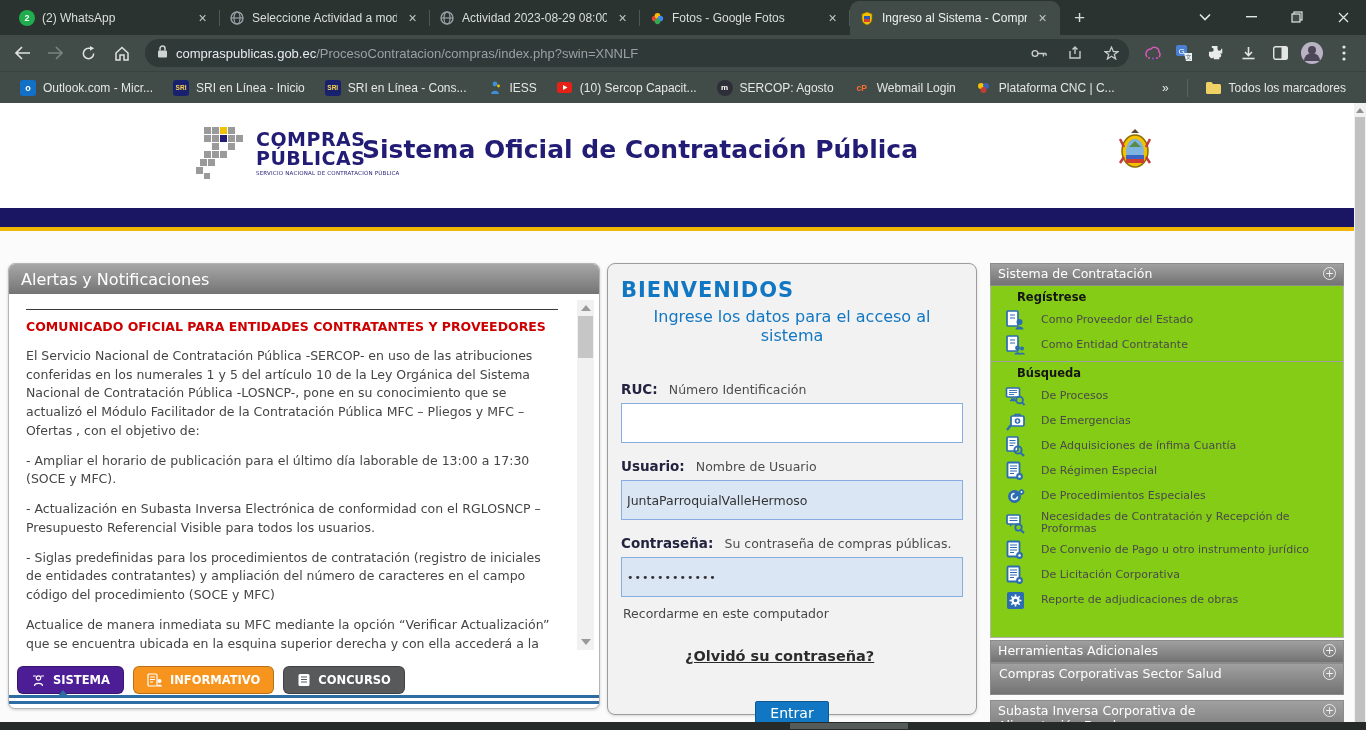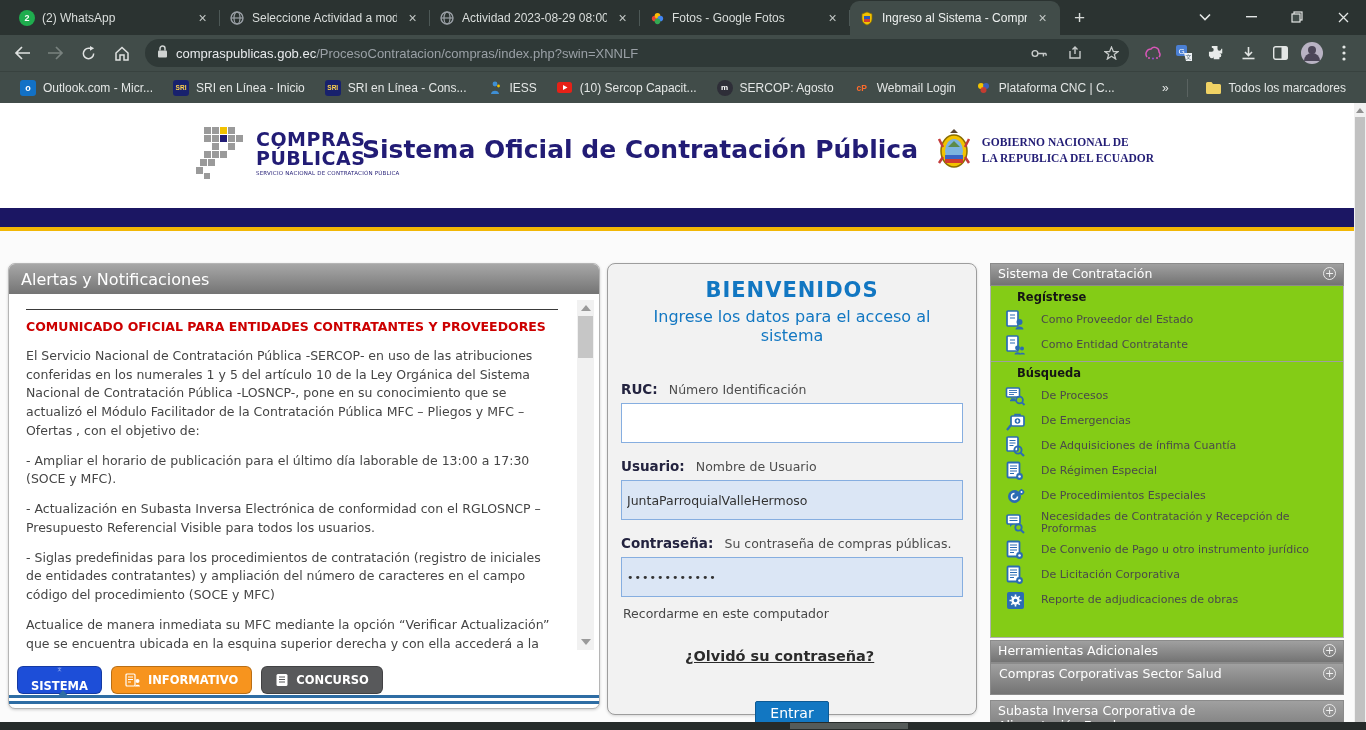--- a/index.html
+++ b/index.html
@@ -64,30 +64,30 @@
   .alerts-headline { color:#cc0000; font-weight:bold; margin-bottom:10px; }
   .alerts-body p { margin-bottom:11px; }
   .inner-scroll { position:absolute; right:5px; top:36px; bottom:58px; width:17px; background:#f1f1f1; }
   .inner-thumb { position:absolute; top:16px; left:1px; width:15px; height:42px; background:#c6c6c6; }
   .arrow-up, .arrow-dn { position:absolute; left:4px; width:0; height:0; border-left:5px solid transparent; border-right:5px solid transparent; }
   .arrow-up { top:5px; border-bottom:6px solid #9a9a9a; }
   .arrow-dn { bottom:5px; border-top:6px solid #9a9a9a; }
   .alerts-tabs { position:absolute; left:8px; bottom:14px; display:flex; gap:9px; }
   .atab { height:28px; border-radius:6px; color:#fff; font-size:11.5px; font-weight:bold;
           display:flex; align-items:center; gap:7px; padding:0 13px; border:1px solid rgba(0,0,0,.25); }
-  .atab.blue { background:#1d4ed8;flex-direction:column; } .atab.orange { background:#f7941e; } .atab.gray { background:#58595b; }
+  .atab.blue { background:#4c1d95; } .atab.orange { background:#f7941e; } .atab.gray { background:#58595b; }
   .blue-lines { position:absolute; left:0; right:0; bottom:4px; height:9px;
                 border-top:3px solid #2e6da4; border-bottom:3px solid #2e6da4; background:#fff; }
   .sys-pointer { position:absolute; left:48px; bottom:11px; width:0; height:0;
                  border-left:6px solid transparent; border-right:6px solid transparent; border-bottom:7px solid #2e6da4; }
 
   
   .login { position:absolute; left:607px; top:160px; width:370px; height:452px; background:#f2f2f2;
            border:1px solid #9d9d9d; border-radius:8px; padding:14px 13px; box-shadow:0 1px 3px rgba(0,0,0,.15); }
-  .login-title { text-align:center; color:#1277c2; font-weight:bold; font-size:21px; letter-spacing:1px; }
+  .login-title { text-align:left; color:#1277c2; font-weight:bold; font-size:21px; letter-spacing:1px; }
   .login-sub { text-align:center; color:#1277c2; font-size:16px; margin-top:5px; }
   .frm-row { margin-top:15px; font-size:13px; }
   .frm-row.first { margin-top:36px; }
   .frm-label { font-weight:bold; color:#23233f; font-size:13.5px; }
   .frm-hint { color:#4d4d4d; margin-left:7px; font-size:12.5px; }
   .frm-input { display:block; width:100%; height:40px; margin-top:6px; border:1px solid #86aee0;
                background:#fff; font-family:"DejaVu Sans", sans-serif; font-size:12.5px; color:#333; padding:0 5px; }
   .frm-input.filled { background:#dbe6f5; }
   .remember { font-size:12.5px; color:#474747; margin-top:9px; padding-left:2px; }
   .forgot { display:inline-block; margin:27px 0 0 64px; font-size:14.5px; font-weight:bold;
@@ -399,24 +399,20 @@
     <div class="gov-logo">
       <svg width="38" height="44" viewBox="0 0 38 44">
         <path d="M19 0 L23 4 L15 4 Z" fill="#5a4632"></path>
         <ellipse cx="19" cy="22" rx="13" ry="16" fill="#f2c200" stroke="#8a6d00" stroke-width="1.5"></ellipse>
         <ellipse cx="19" cy="22" rx="9" ry="12" fill="#7db4e0"></ellipse>
         <path d="M10 26 h18 v4 h-18 z" fill="#3a63c4"></path>
         <path d="M10 30 h18 v4 h-18 z" fill="#d23b2f"></path>
         <path d="M13 18 l6 -6 l6 6 z" fill="#5c8a4a"></path>
         <path d="M4 10 l4 8 M34 10 l-4 8 M4 34 l4 -6 M34 34 l-4 -6" stroke="#c43c3c" stroke-width="2.5"></path>
       </svg>
-      <div class="gov-text">
-        <div>GOBIERNO NACIONAL DE</div>
-        <div>LA REPUBLICA DEL ECUADOR</div>
-      </div>
     </div>
   </div>
   <div class="navy-band"></div>
   <div class="gold-line"></div>
 
   <div class="alerts">
     <div class="panel-hdr">
       <span>Alertas y Notificaciones</span>
     </div>
     <div class="alerts-body">

